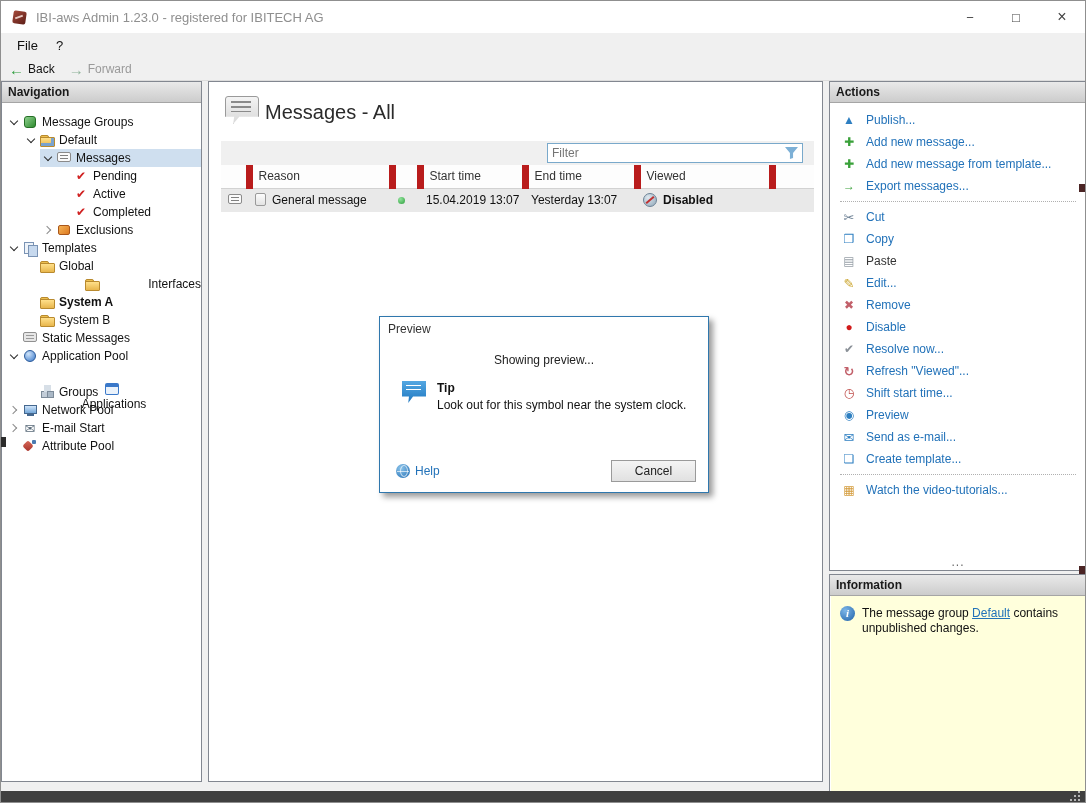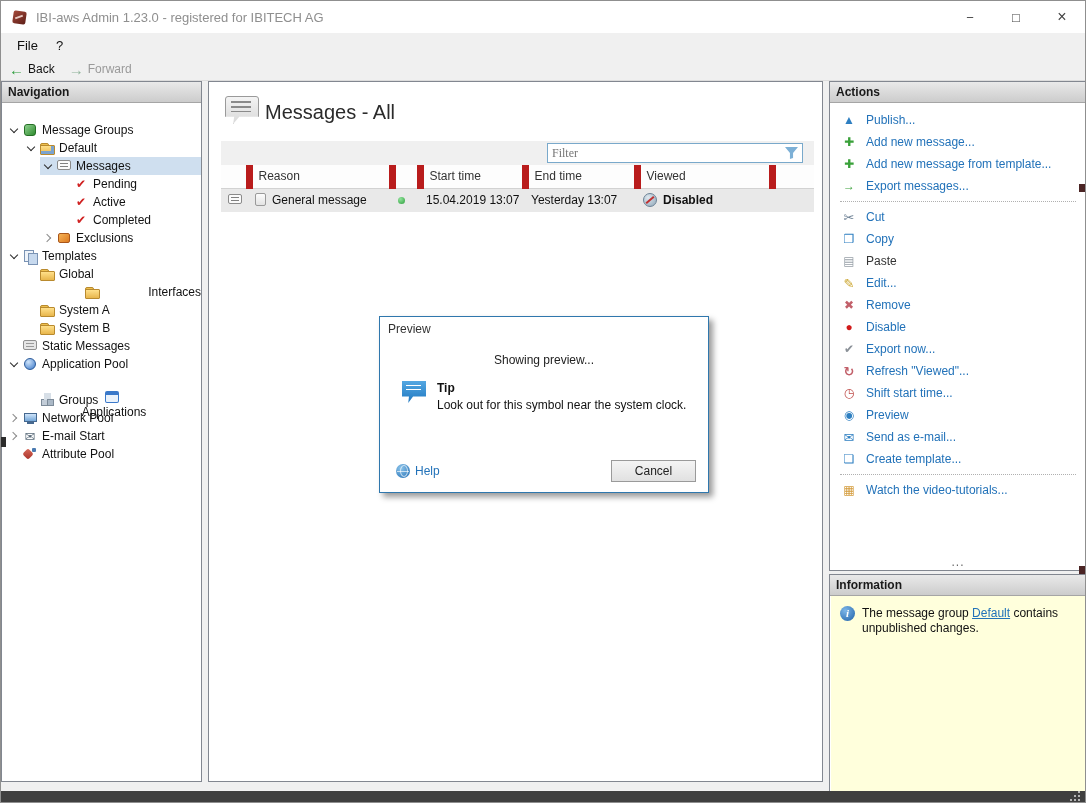--- a/index.html
+++ b/index.html
@@ -29,21 +29,21 @@
 
   
   .panel{position:absolute;background:#fff;border:1px solid #828790}
   .panel-header{height:21px;background:linear-gradient(#e9e9e9,#cccccc);border-bottom:1px solid #a5a5a5;line-height:20px;padding-left:6px;color:#1a1a1a;font-weight:bold;font-size:12px}
   #nav-panel{left:0;top:80px;width:201px;height:701px}
   #main-panel{left:207px;top:80px;width:615px;height:701px;overflow:hidden}
   #actions-panel{left:828px;top:80px;width:258px;height:490px;overflow:hidden}
   #info-panel{left:828px;top:573px;width:258px;height:264px}
 
   
-  #nav-tree{padding-top:18px}
+  #nav-tree{padding-top:10px}
   .tree-row{height:18px;display:flex;align-items:center;white-space:nowrap}
   .tree-row.selected{background:#cfdfef}
   .chev{width:16px;height:16px;flex:none;display:inline-flex;align-items:center;justify-content:center}
   .chev.open::before{content:"";width:5px;height:5px;border-right:1.5px solid #2b2b2b;border-bottom:1.5px solid #2b2b2b;transform:rotate(45deg);margin-top:-2px}
   .chev.closed::before{content:"";width:5px;height:5px;border-right:1.5px solid #8a8a8a;border-bottom:1.5px solid #8a8a8a;transform:rotate(-45deg);margin-left:-2px}
   .tree-label{padding-left:4px}
 
   .ti{width:16px;height:16px;flex:none;position:relative;display:inline-block}
   .ti-message-groups::before{content:"";position:absolute;inset:2px;background:linear-gradient(135deg,#8fd08f,#2e8b2e);border:1px solid #256f25;border-radius:3px}
   .ti-folder::before,.ti-folder-default::before{content:"";position:absolute;left:1px;top:3px;width:7px;height:4px;background:#eec04f;border:1px solid #b98a2e;border-radius:2px 2px 0 0}
@@ -69,21 +69,21 @@
   .ti-attribute-pool::before{content:"";position:absolute;left:2px;top:4px;width:8px;height:8px;background:linear-gradient(135deg,#d86a5a,#a8322a);border-radius:2px;transform:rotate(45deg)}
   .ti-attribute-pool::after{content:"";position:absolute;left:10px;top:2px;width:4px;height:4px;background:#4a7ab0;border-radius:1px}
 
   
   .big-msg{position:absolute;left:16px;top:14px;width:34px;height:28px}
   .big-msg::before{content:"";position:absolute;inset:0;background:linear-gradient(#f4f4f4,#d9d9d9);border:1px solid #9a9a9a;border-radius:3px;clip-path:polygon(0 0,100% 0,100% 74%,42% 74%,24% 100%,27% 74%,0 74%)}
   .big-msg::after{content:"";position:absolute;left:6px;right:8px;top:5px;height:11px;background:repeating-linear-gradient(#8a8a8a 0 2px,transparent 2px 5px)}
   .main-title{position:absolute;left:56px;top:19px;font-size:20px;color:#2b2b2b}
   .filter-strip{position:absolute;left:12px;top:59px;width:593px;height:24px;background:#f0f0f0}
   .filter-wrap{position:absolute;left:326px;top:2px;width:256px;height:20px;background:#fff;border:1px solid #79a9cb;display:flex;align-items:center;padding:0 4px}
-  .filter-wrap input{flex:1;border:none;outline:none;font-size:12px;font-family:Liberation Serif, serif;color:#701a75;background:transparent}
+  .filter-wrap input{flex:1;border:none;outline:none;font-size:12px;font-family:Liberation Sans, sans-serif;color:#701a75;background:transparent}
   .funnel-icon{width:13px;height:12px;flex:none;background:#7db0d6;clip-path:polygon(0 0,100% 0,62% 50%,62% 92%,38% 100%,38% 50%)}
   .msg-table-wrap{position:absolute;left:12px;top:83px;width:593px}
   table{border-collapse:collapse;width:593px;table-layout:fixed}
   th{height:23px;font-weight:normal;text-align:left;padding-left:6px;font-size:12px;color:#333;border-right:7px solid #b91c1c;border-bottom:1px solid #d2d2d2;background:#fdfdfd;overflow:hidden;white-space:nowrap}
   th:last-child{border-right:none}
   td{height:24px;padding-left:6px;font-size:12px;color:#111;white-space:nowrap;overflow:hidden}
   tr.msg-row{background:#e9e9e9}
   .dot-green{display:inline-block;width:7px;height:7px;border-radius:50%;background:radial-gradient(circle at 35% 30%,#8fe39a,#2f9e3e)}
   .page-icon{display:inline-block;width:11px;height:13px;background:linear-gradient(#fcfcfc,#e3e3e3);border:1px solid #9a9a9a;border-radius:2px;margin-right:6px;vertical-align:-2px}
   .viewed-icon{display:inline-block;width:14px;height:14px;border-radius:50%;background:radial-gradient(circle at 35% 30%,#dfe8ef,#8fa6b8);border:1px solid #6d8396;position:relative;margin-right:6px;vertical-align:-3px}
@@ -230,21 +230,21 @@
         <div class="tree-row" style="margin-left: 21px;">
           <span class="chev leaf"></span>
           <span class="ti ti-folder"></span>
           <span class="tree-label">Global</span>
         </div>
         <div class="tree-row" style="margin-left: 21px; justify-content: space-between;">
           <span class="chev leaf"></span>
           <span class="ti ti-folder"></span>
           <span class="tree-label">Interfaces</span>
         </div>
-        <div class="tree-row" style="margin-left: 21px;">
+        <div class="tree-row" style="margin-left: 21px; font-weight: bold;">
           <span class="chev leaf"></span>
           <span class="ti ti-folder"></span>
           <span class="tree-label">System A</span>
         </div>
         <div class="tree-row" style="margin-left: 21px;">
           <span class="chev leaf"></span>
           <span class="ti ti-folder"></span>
           <span class="tree-label">System B</span>
         </div>
         <div class="tree-row" style="margin-left: 4px;">
@@ -392,21 +392,21 @@
         <div class="act-row">
           <span class="ai ai-remove"></span>
           <span class="act-label">Remove</span>
         </div>
         <div class="act-row">
           <span class="ai ai-disable"></span>
           <span class="act-label">Disable</span>
         </div>
         <div class="act-row">
           <span class="ai ai-resolve"></span>
-          <span class="act-label">Export now...</span>
+          <span class="act-label">Resolve now...</span>
         </div>
         <div class="act-row">
           <span class="ai ai-refresh-viewed"></span>
           <span class="act-label">Refresh "Viewed"...</span>
         </div>
         <div class="act-row">
           <span class="ai ai-shift-start-time"></span>
           <span class="act-label">Shift start time...</span>
         </div>
         <div class="act-row">

